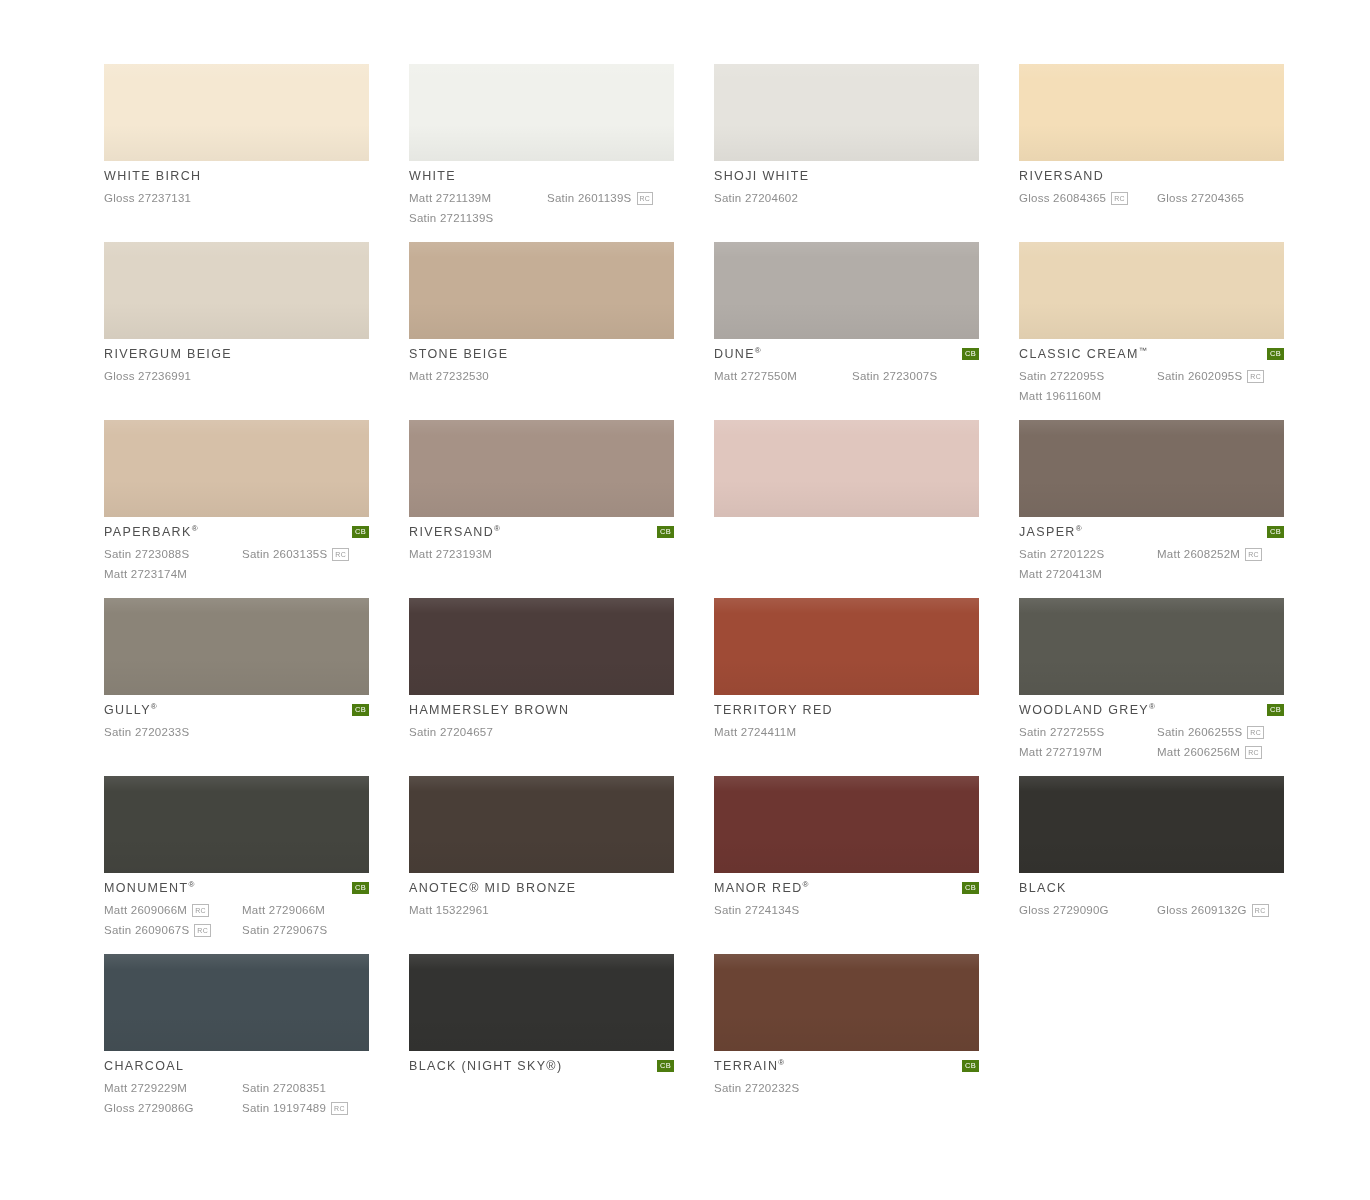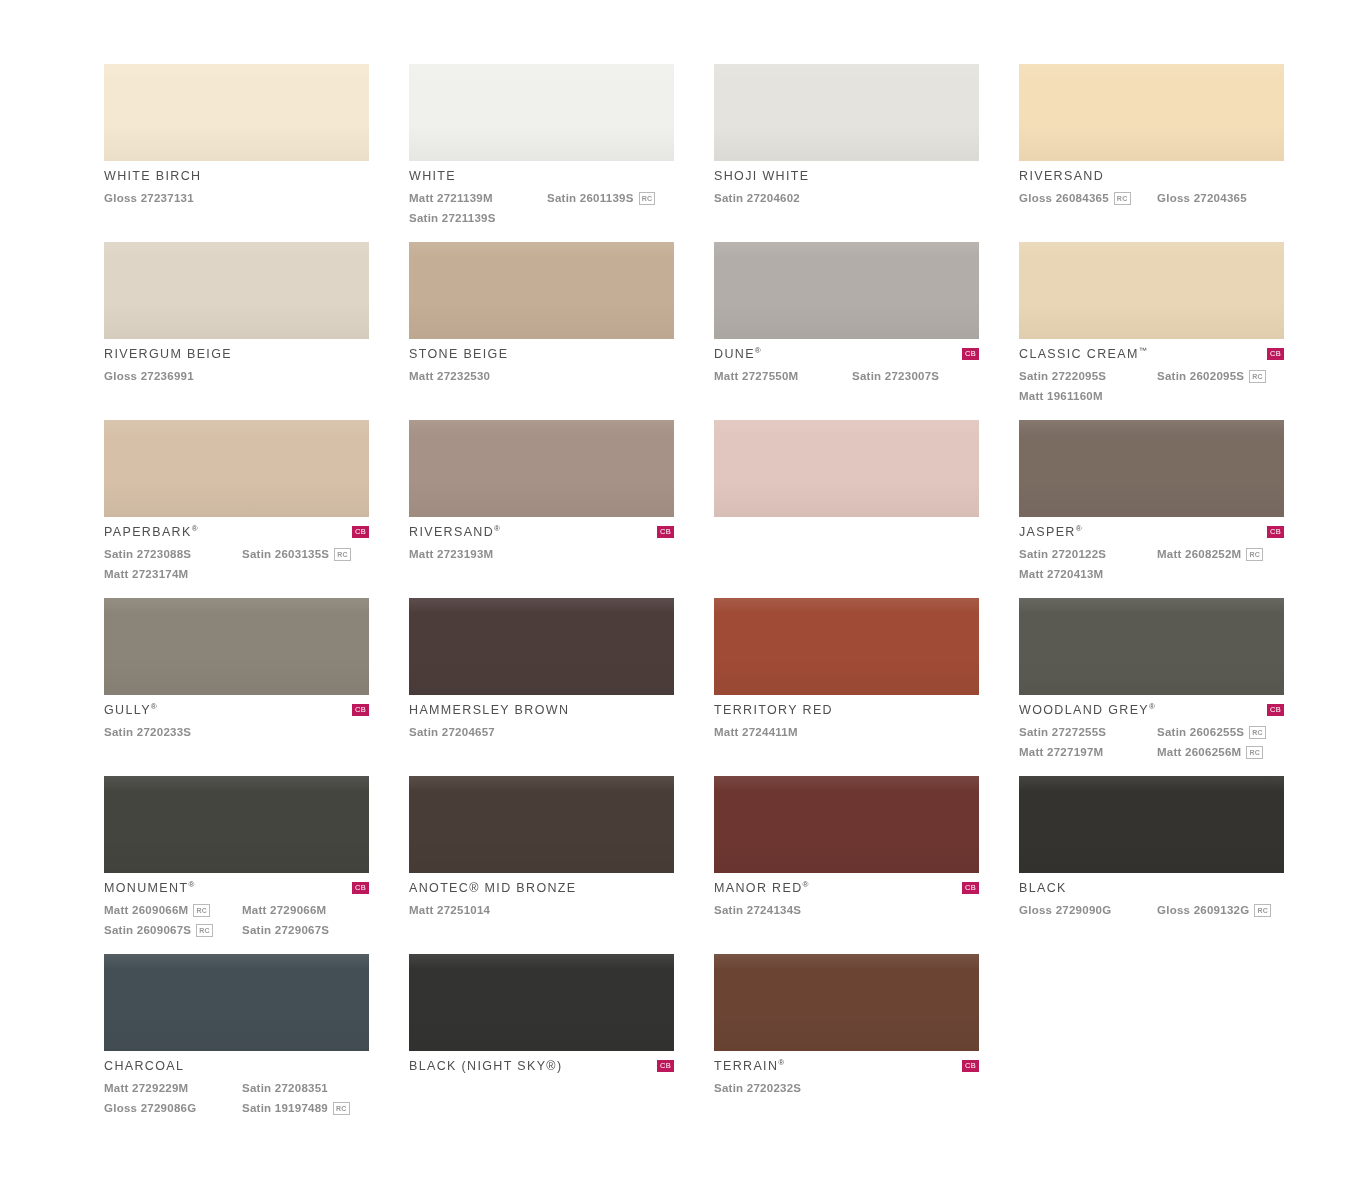--- a/index.html
+++ b/index.html
@@ -63,21 +63,21 @@
     font-weight: 400;
   }
   .cname sup {
     font-size: 8px;
     letter-spacing: 0;
     vertical-align: super;
     line-height: 0;
   }
   .cb-badge {
     display: inline-block;
-    background: #be185d;
+    background: #4d7c0f;
     color: #ffffff;
     font-size: 7.5px;
     letter-spacing: 0.4px;
     line-height: 11px;
     height: 12px;
     min-width: 17px;
     text-align: center;
     padding: 0 2px;
     box-sizing: border-box;
     margin-top: 1px;
@@ -91,21 +91,20 @@
     row-gap: 1px;
   }
   .code {
     font-size: 11.5px;
     letter-spacing: 0.25px;
     color: #8d8d8d;
     line-height: 19px;
     white-space: nowrap;
     display: flex;
     align-items: center;
-    font-weight: bold;
   }
   .code .txt { display: inline-block; }
   .rc-badge {
     display: inline-block;
     border: 1px solid #b9b9b9;
     color: #9a9a9a;
     font-size: 7px;
     letter-spacing: 0.3px;
     line-height: 11px;
     height: 13px;
@@ -436,21 +435,21 @@
       <div class="swatch-cell">
         <div class="chip" style="background: rgb(73, 62, 55);">
           <div class="chip-inner"></div>
         </div>
         <div class="meta">
           <div class="name-row">
             <div class="cname">ANOTEC® MID BRONZE</div>
           </div>
           <div class="codes">
             <div class="code">
-              <span class="txt">Matt 27251014</span>
+              <span class="txt">Matt 15322961</span>
             </div>
           </div>
         </div>
       </div>
       <div class="swatch-cell">
         <div class="chip" style="background: rgb(109, 54, 49);">
           <div class="chip-inner"></div>
         </div>
         <div class="meta">
           <div class="name-row">

